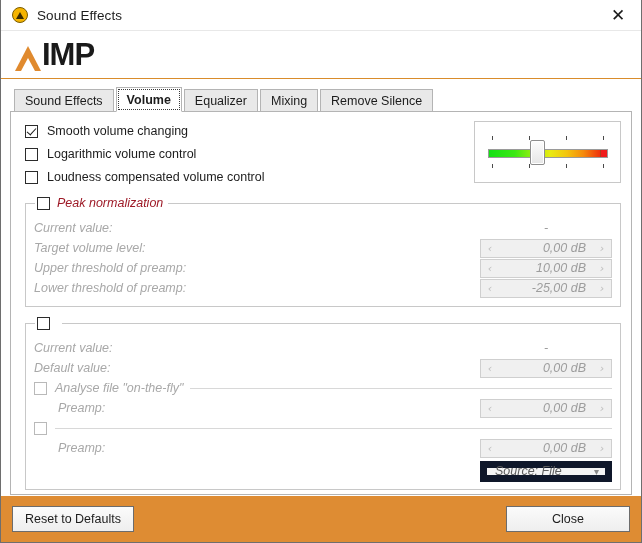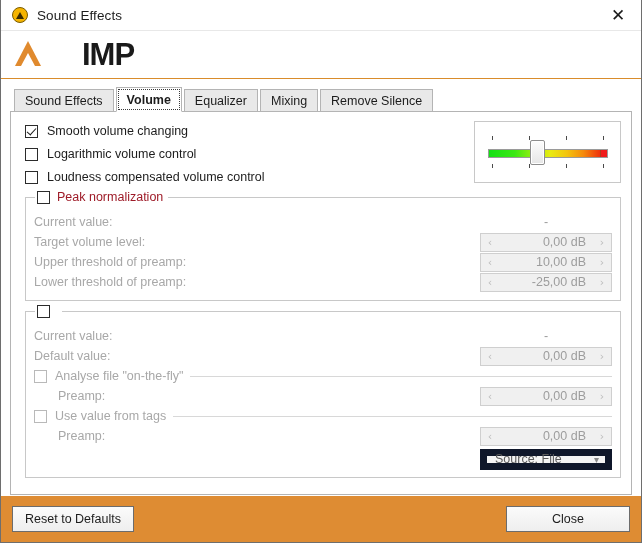--- a/index.html
+++ b/index.html
@@ -63,21 +63,21 @@
   }
 
   
   #brand {
     height: 48px; min-height: 48px;
     display: flex; align-items: center;
     padding-left: 14px;
     background: #ffffff;
     border-bottom: 1px solid #d98c2b;
   }
-  .logo-wrap { display: flex; align-items: flex-start; gap: 40px; }
+  .logo-wrap { display: flex; align-items: center; }
   .logo-a {
     width: 0; height: 0;
     border-left: 13px solid transparent;
     border-right: 13px solid transparent;
     border-bottom: 25px solid #e08a2e;
     position: relative;
     margin-right: 1px;
     top: 4px;
   }
   .logo-a::after {
@@ -212,22 +212,23 @@
     background: linear-gradient(to bottom, #fdfdfd, #e6e6e6);
     border: 1px solid #8e8e8e;
     border-radius: 2px;
     box-shadow: 0 0 0 1px #ffffff inset;
   }
 
   
   .group {
     position: relative;
     border: 1px solid #c8c8c8;
-    margin: 10px 0 0 0;
+    margin: 16px 0 0 0;
     padding: 14px 8px 8px 8px;
+    font-style: italic;
   }
   .group > .group-title {
     position: absolute;
     top: -9px; left: 9px;
     background: #ffffff;
     padding: 0 5px 0 2px;
     display: flex; align-items: center;
     height: 16px;
   }
   .group-title .cbox { margin-right: 7px; }
@@ -480,21 +481,20 @@
           <div class="spacer"></div>
           <div class="spin">
             <div class="arrow">‹</div>
             <div class="val">0,00 dB</div>
             <div class="arrow">›</div>
           </div>
         </div>
 
         <div class="subhead">
           <div class="cbox disabled"></div>
-          <div class="txt">Use value from tags</div>
           <div class="rule"></div>
         </div>
 
         <div class="frow">
           <div class="lbl indent">Preamp:</div>
           <div class="spacer"></div>
           <div class="spin">
             <div class="arrow">‹</div>
             <div class="val">0,00 dB</div>
             <div class="arrow">›</div>

